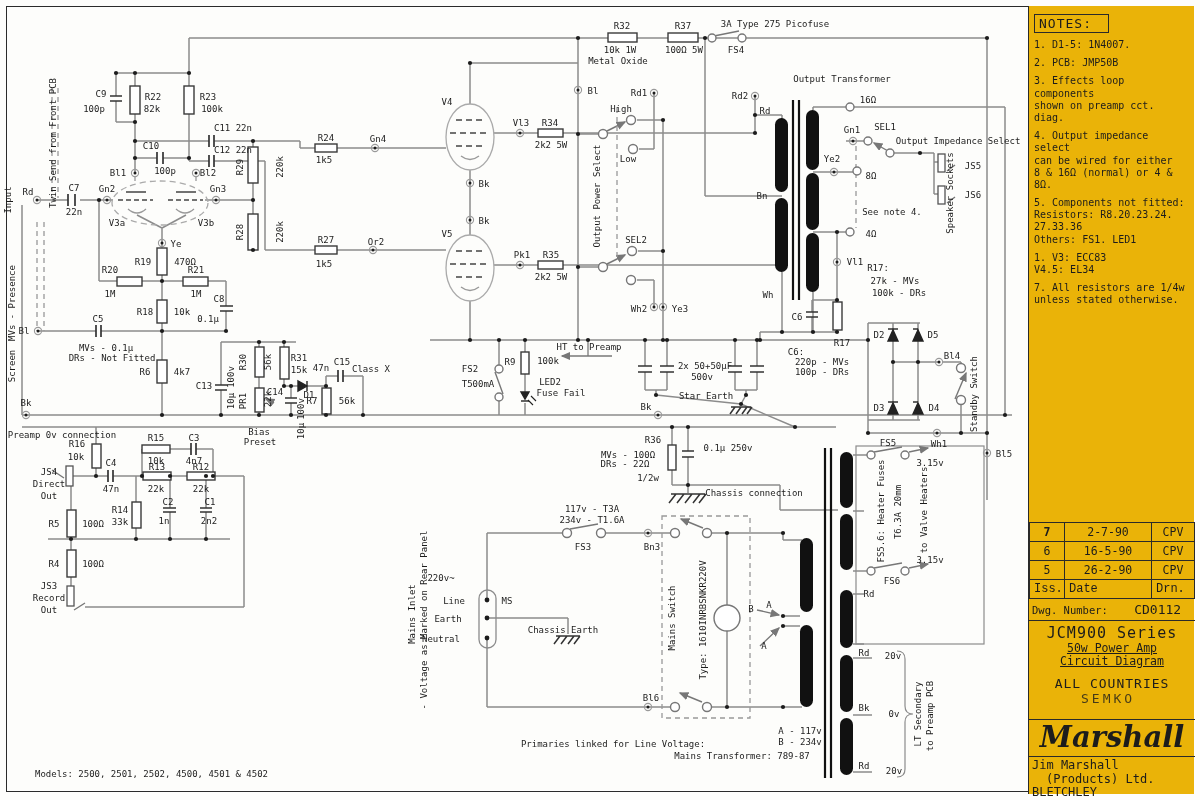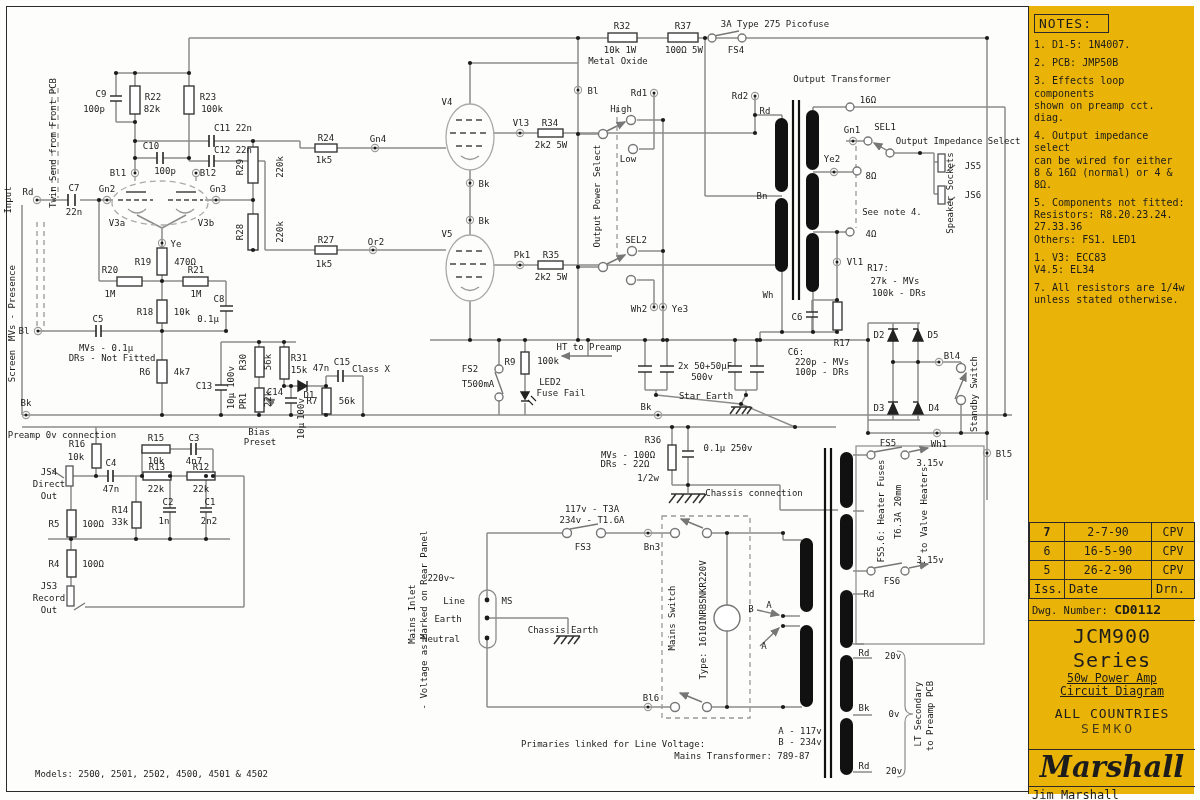--- a/index.html
+++ b/index.html
@@ -15,24 +15,24 @@
   .notes{position:absolute;left:5px;top:7px;width:156px;}
   .notes-title{display:inline-block;border:1.6px solid #2a2a2a;padding:1px 16px 1px 4px;
                font-size:13px;letter-spacing:1px;}
   .note-item{font-size:10px;line-height:1.22;margin-top:6px;white-space:pre-line;}
   .tblock{position:absolute;left:0;top:516px;width:166px;border-top:1.6px solid #2a2a2a;box-sizing:border-box;}
   table.rev{width:100%;border-collapse:collapse;table-layout:fixed;}
   table.rev td{border:1.4px solid #2a2a2a;border-top:none;font-size:11.5px;text-align:center;
                height:18px;padding:0;overflow:hidden;}
   table.rev tr td:first-child{width:34px;}
   table.rev tr td:last-child{width:42px;}
-  table.rev tr.hdr td{font-size:12px;text-align:left;padding-left:4px;}
+  table.rev tr.hdr td{font-size:12px;text-align:left;padding-left:4px;font-family:Liberation Mono, monospace;}
   .dwg{border-bottom:1.4px solid #2a2a2a;font-size:10.5px;padding:3px 3px;}
-  .dwg b{font-size:13px;font-weight:bold;}
-  .series{font-size:20px;text-align:center;margin-top:3px;letter-spacing:1px;}
+  .dwg b{font-size:13px;font-weight:normal;margin-left:20px;}
+  .series{font-size:15px;text-align:center;margin-top:3px;letter-spacing:1px;}
   .sub{font-size:11.5px;text-align:center;line-height:1.15;text-decoration:underline;}
   .market{position:relative;font-size:13px;text-align:center;letter-spacing:1px;margin:8px 0 3px;}
   .market .ovl{position:absolute;left:52px;top:15px;opacity:.8;letter-spacing:3px;}
   .brand{border-top:1.4px solid #2a2a2a;font-family:"DejaVu Serif",serif;font-style:italic;
          font-weight:bold;font-size:29px;text-align:center;padding:0 0 2px;margin-top:28px;}
   .company{position:relative;border-top:1.4px solid #2a2a2a;font-size:12px;line-height:1.1;
            padding:2px 0 0 3px;height:76px;box-sizing:border-box;}
   .company .ind{padding-left:14px;}
   .cert{position:absolute;right:8px;bottom:6px;width:24px;height:24px;border:1.5px solid #2a2a2a;
         border-radius:50%;text-align:center;line-height:24px;font-size:15px;}

